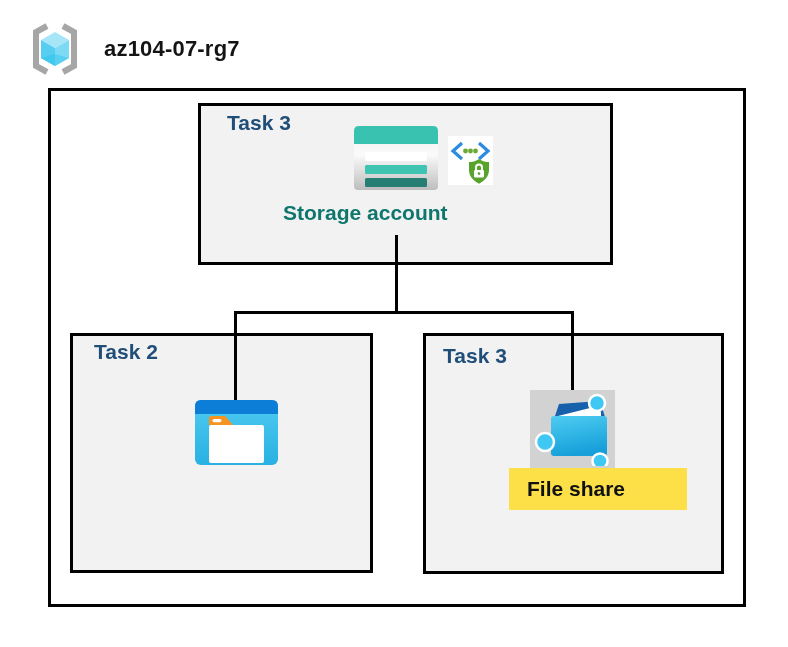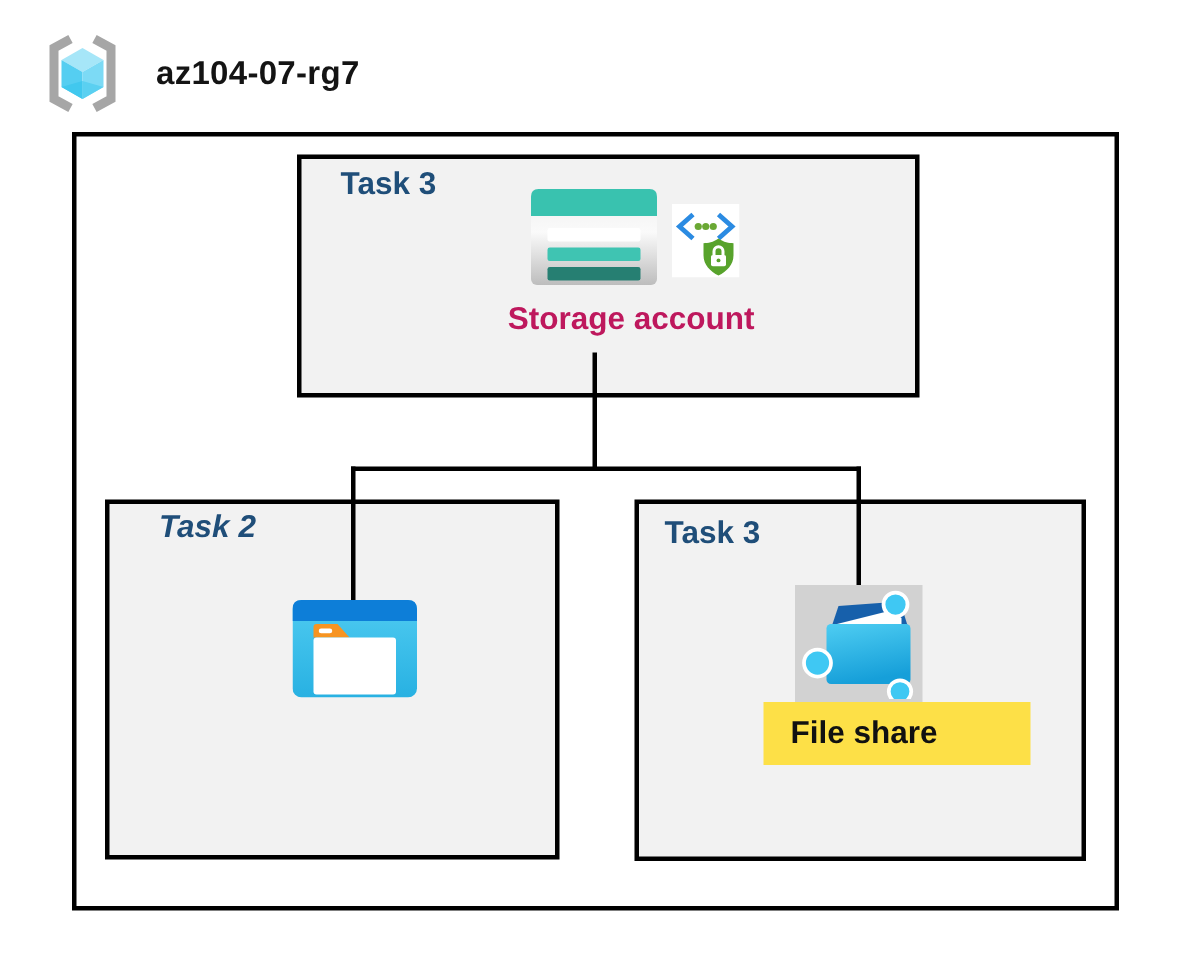--- a/index.html
+++ b/index.html
@@ -12,23 +12,23 @@
   #rg-title{left:104px;top:36px;font-size:22px;font-weight:bold;color:#141414;letter-spacing:.2px;}
   
   .frame{box-sizing:border-box;border:3px solid #000;background:#fff;}
   #outer-box{left:48px;top:88px;width:698px;height:519px;}
   .task-box{box-sizing:border-box;border:3px solid #000;background:#f2f2f2;}
   #task1-box{left:198px;top:103px;width:415px;height:162px;}
   #task2-box{left:70px;top:333px;width:303px;height:240px;}
   #task3-box{left:423px;top:333px;width:301px;height:241px;}
   .task-label{font-size:21px;font-weight:bold;color:#1f4e79;}
   #task1-label{left:227px;top:111px;}
-  #task2-label{left:106px;top:340px;font-style:italic;}
+  #task2-label{left:94px;top:340px;}
   #task3-label{left:443px;top:344px;}
-  .item-label{font-size:21px;font-weight:bold;color:#be185d;text-align:right;white-space:nowrap;}
+  .item-label{font-size:21px;font-weight:bold;color:#0f766e;text-align:left;white-space:nowrap;}
   #storage-label{left:283px;top:201px;width:220px;}
   #blob-label{left:136px;top:487px;width:200px;}
   
   .conn{background:#000;}
   #conn-v1{left:395px;top:235px;width:3px;height:79px;}
   #conn-h{left:234px;top:311px;width:340px;height:3px;}
   #conn-v2{left:234px;top:311px;width:3px;height:89px;}
   #conn-v3{left:571px;top:311px;width:3px;height:83px;}
   
   #rg-icon{left:28px;top:22px;}

